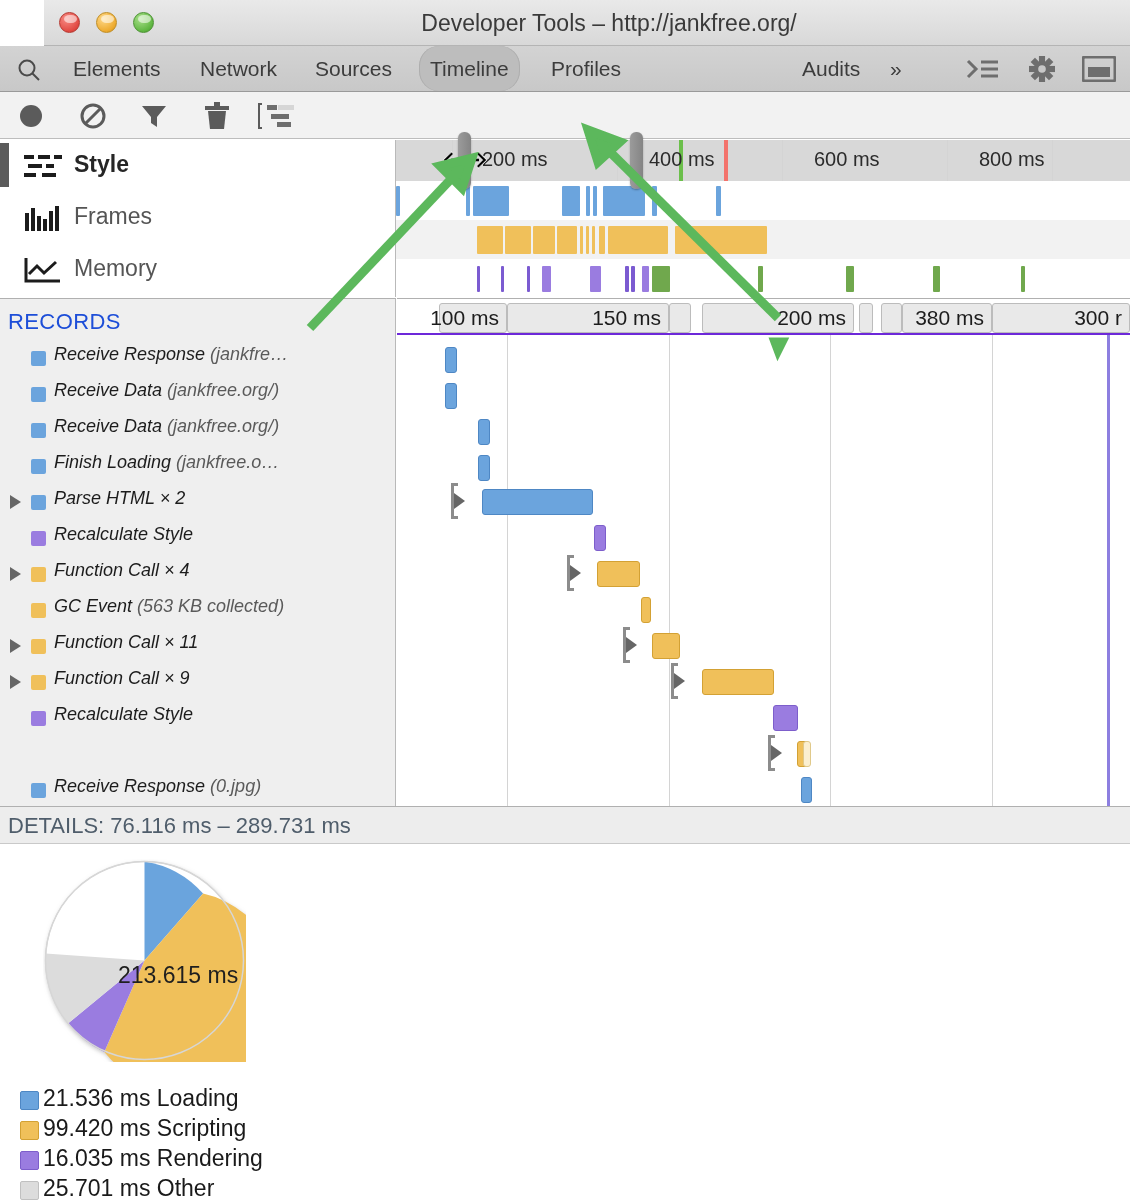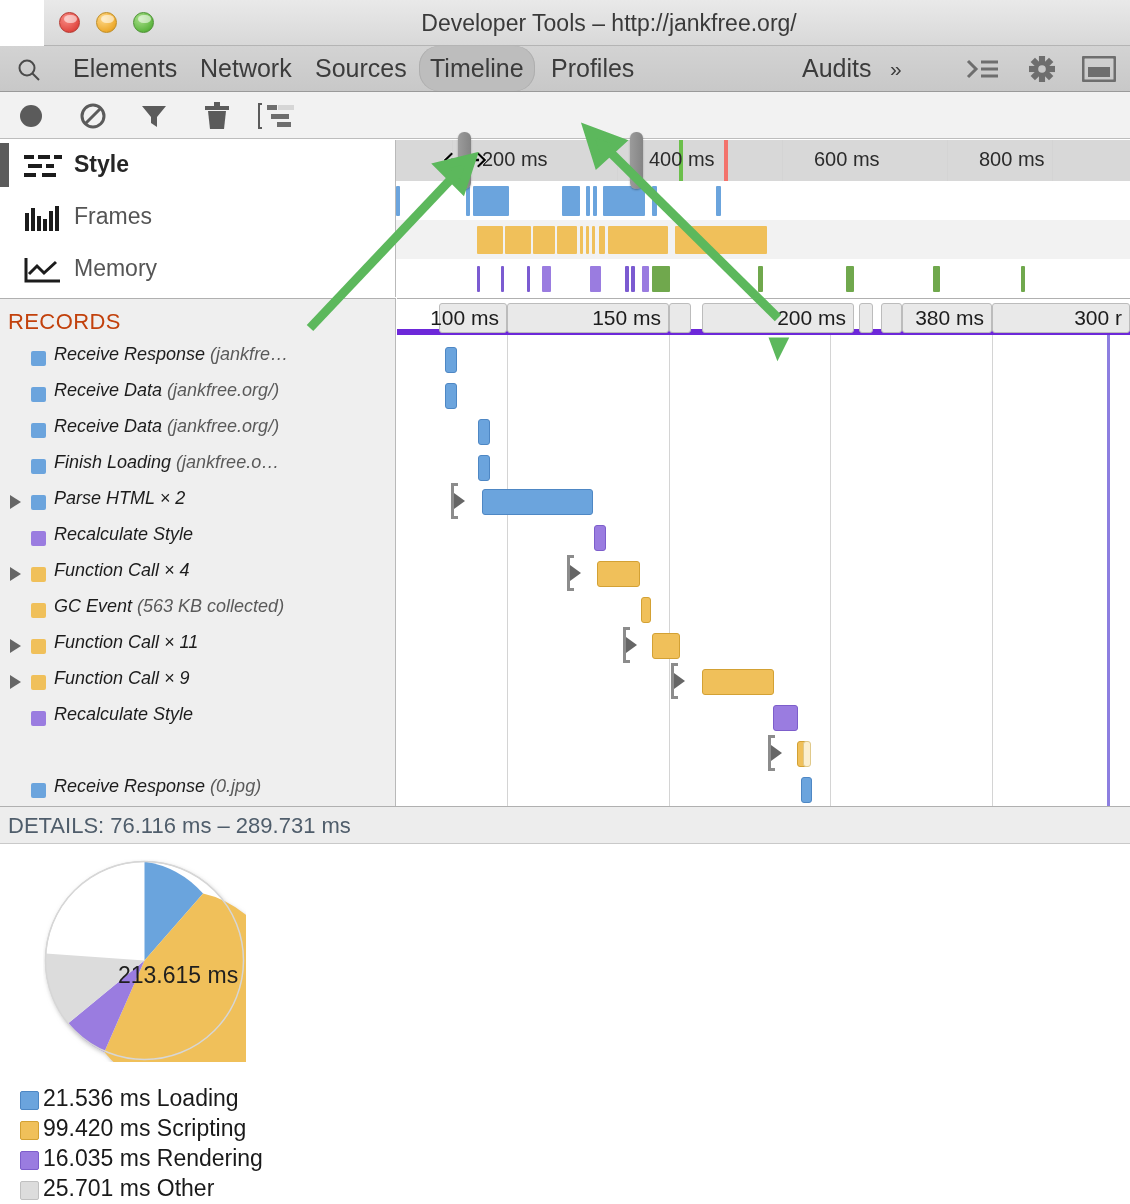--- a/index.html
+++ b/index.html
@@ -33,21 +33,21 @@
 
   
   #tabbar {
     position: absolute; left: 0; top: 46px; width: 1130px; height: 46px;
     background: linear-gradient(to bottom, #d3d3d3 0%, #c8c8c8 100%);
     border-bottom: 1px solid #9a9a9a;
   }
   #search-icon-wrap { position:absolute; left: 16px; top: 11px; width: 26px; height: 26px; }
   .tab {
     position: absolute; top: 0; height: 45px; line-height: 45px;
-    font-size: 25px; color: #3c3c3c; padding: 0 11px; cursor: default;
+    font-size: 21px; color: #3c3c3c; padding: 0 11px; cursor: default;
   }
   .tab.active { background: #bdbdbd; box-shadow: inset 1px 0 0 #aeaeae, inset -1px 0 0 #aeaeae; }
   #tab-more { position:absolute; top:0; height:45px; line-height:45px; font-size:21px; color:#3c3c3c; }
   .tb-icon { position: absolute; top: 10px; }
 
   
   #toolbar {
     position: absolute; left: 0; top: 92px; width: 1130px; height: 47px;
     background: #f2f2f2; border-bottom: 1px solid #bdbdbd;
   }
@@ -88,34 +88,34 @@
   }
   .ov-mark { position: absolute; top: 0; width: 4px; height: 41px; }
   #resize-cursor { position: absolute; top: 8px; width: 46px; height: 24px; }
 
   
   #records-panel {
     position: absolute; left: 0; top: 298px; width: 396px; height: 508px;
     background: #efefef; border-right: 1px solid #b9b9b9; border-top: 1px solid #b0b0b0;
     overflow: hidden;
   }
-  #records-title { position: absolute; left: 8px; top: 10px; font-size: 22px; color: #c2410c; letter-spacing: .4px; }
+  #records-title { position: absolute; left: 8px; top: 10px; font-size: 22px; color: #1d4ed8; letter-spacing: .4px; }
   .rec-row { position: absolute; left: 0; width: 396px; height: 36px; }
   .rec-disc { position: absolute; left: 10px; top: 12px; width: 0; height: 0;
     border-left: 11px solid #666; border-top: 7px solid transparent; border-bottom: 7px solid transparent; }
   .rec-swatch { position: absolute; left: 31px; top: 12px; width: 15px; height: 15px; border-radius: 2px; }
   .rec-label { position: absolute; left: 54px; top: 5px; font-size: 18px; color: #1c1c1c; white-space: nowrap; font-style: italic; }
   .rec-label .det { color: #5a5a5a; }
 
   
   #timeline-panel {
     position: absolute; left: 397px; top: 298px; width: 733px; height: 508px;
     background: #ffffff; border-top: 1px solid #b0b0b0; overflow: hidden;
   }
-  #tl-ruler { position: absolute; left: 0; top: 0; width: 733px; height: 36px; background: #ffffff; border-bottom:6px solid #6d28d9;}
+  #tl-ruler { position: absolute; left: 0; top: 0; width: 733px; height: 36px; background: #ffffff; border-bottom:2px solid #6d28d9;}
   .tl-seg {
     position: absolute; top: 4px; height: 30px;
     background: #e9e9e9; border: 1px solid #bcbcbc; border-radius: 3px;
   }
   .tl-seg span { position: absolute; right: 7px; top: 2px; font-size: 21px; color: #1c1c1c; white-space: nowrap; }
   .tl-grid { position: absolute; top: 0; width: 1px; height: 508px; background: #d4d4d4; }
   #tl-cursor { position: absolute; top: 0; width: 3px; height: 508px; background: #8d7fe0; }
   .tlbar { position: absolute; border-radius: 3px; }
   .tl-bracket {
     position: absolute; border-left: 3px solid #8c8c8c; border-top: 3px solid #8c8c8c; border-bottom: 3px solid #8c8c8c;

